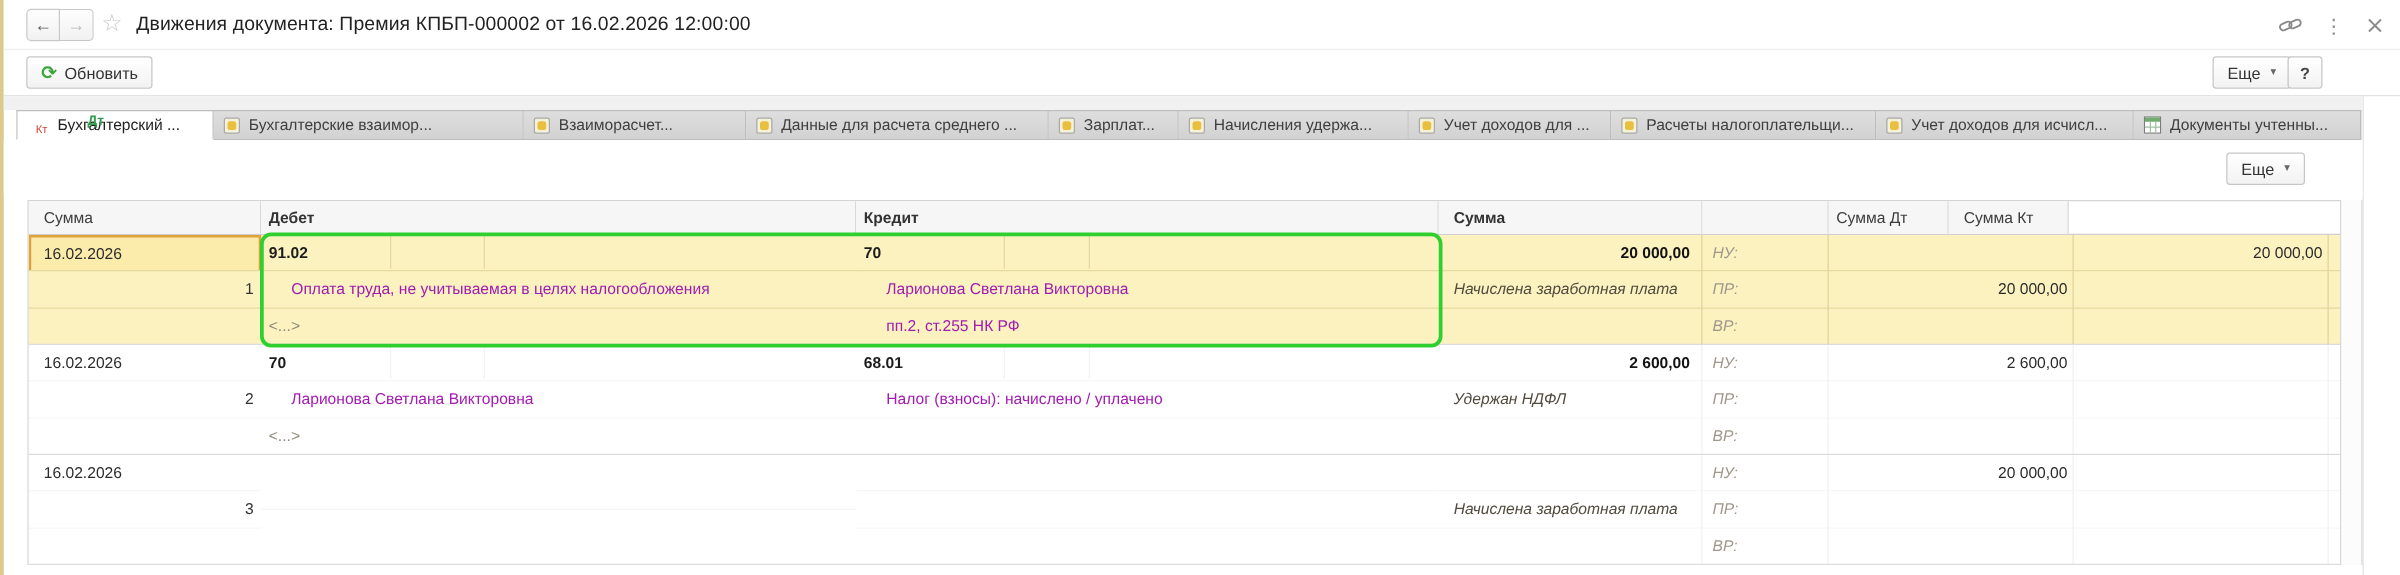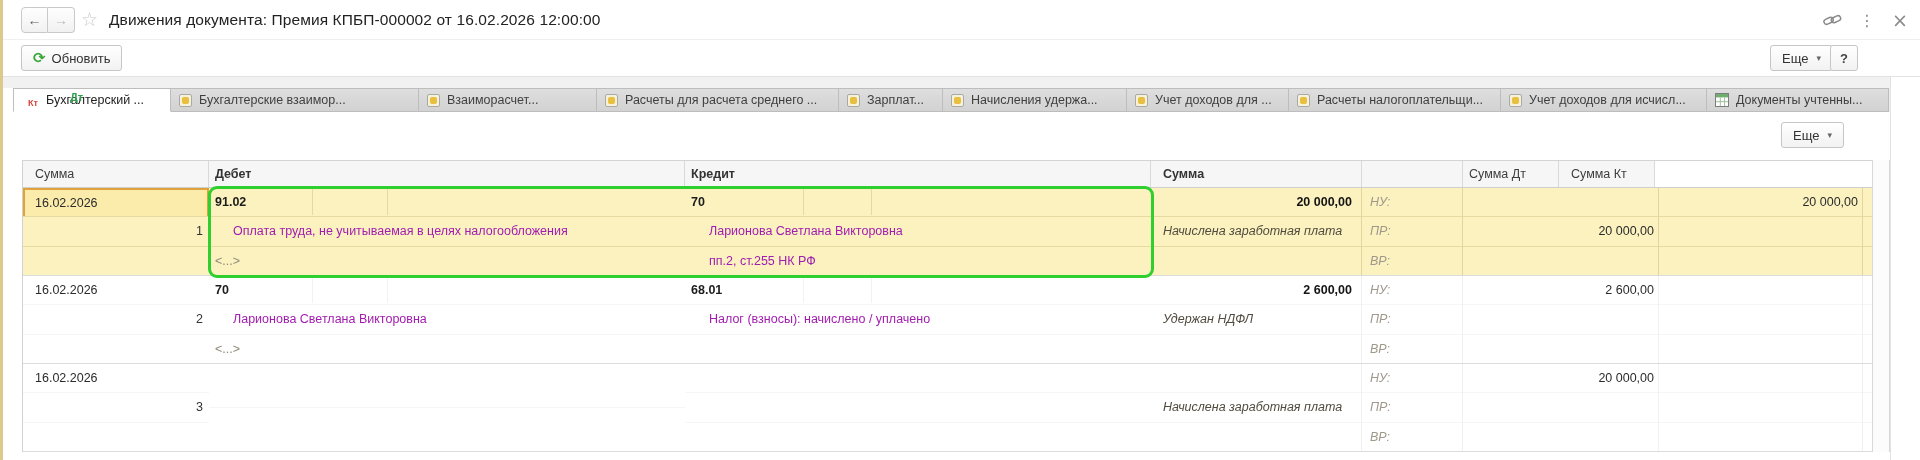--- a/index.html
+++ b/index.html
@@ -33,21 +33,21 @@
   .toolbar-sep { position:absolute; left:3px; top:76px; right:0; height:1px; background:#e3e3e3; }
   .gap-band { position:absolute; left:3px; top:77px; right:30px; height:11px; background:#f1f1f1; }
 
   
   .tabstrip { position:absolute; left:13px; top:88px; width:1877px; height:24px; display:flex; overflow:hidden; background:#ededed; }
   .tab { flex:0 0 auto; display:flex; align-items:center; gap:7px; padding:0 8px; font-size:12.5px; color:#3f3f3f; background:linear-gradient(#dedede,#d2d2d2); border:1px solid #bdbdbd; border-left:none; white-space:nowrap; overflow:hidden; cursor:default; }
   .tab:first-child { border-left:1px solid #bdbdbd; }
   .tab.active { background:#fff; border-bottom-color:#fff; color:#222; }
   .dtkt { position:relative; width:17px; height:16px; flex:0 0 17px; }
   .dtkt .dt { position:absolute; left:0; top:0; color:#2f9e4e; font-size:11px; font-weight:bold; line-height:1;margin-left:48px; }
-  .dtkt .kt { position:absolute; right:1px; bottom:0; color:#d4453e; font-size:9px; font-weight:bold; line-height:1;text-align:center; }
+  .dtkt .kt { position:absolute; right:1px; bottom:0; color:#d4453e; font-size:9px; font-weight:normal; line-height:1;text-align:center; }
   .docic { width:13px; height:13px; flex:0 0 13px; border:1px solid #a9a9a9; background:#f6f2da; border-radius:2px; position:relative; }
   .docic::after { content:""; position:absolute; left:2px; top:2px; right:2px; bottom:2px; background:#e9bf3f; border-radius:2px; }
   .tabic-svg { flex:0 0 14px; }
 
   
   .subtoolbar { position:absolute; left:3px; top:112px; right:30px; height:46px; background:#fff; }
   .more-table { position:absolute; left:1778px; top:10px; }
 
   
   .tbl { position:absolute; left:22px; top:160px; width:1850px; height:292px; border-left:1px solid #d2d2d2; border-bottom:1px solid #d8d8d8; font-size:12.5px; }
@@ -137,21 +137,21 @@
     <div class="tab" style="width:248px">
       <span class="docic"></span>
       <span>Бухгалтерские взаимор...</span>
     </div>
     <div class="tab" style="width:178px">
       <span class="docic"></span>
       <span>Взаиморасчет...</span>
     </div>
     <div class="tab" style="width:242px">
       <span class="docic"></span>
-      <span>Расчеты для расчета среднего ...</span>
+      <span>Данные для расчета среднего ...</span>
     </div>
     <div class="tab" style="width:104px">
       <span class="docic"></span>
       <span>Зарплат...</span>
     </div>
     <div class="tab" style="width:184px">
       <span class="docic"></span>
       <span>Начисления удержа...</span>
     </div>
     <div class="tab" style="width:162px">

